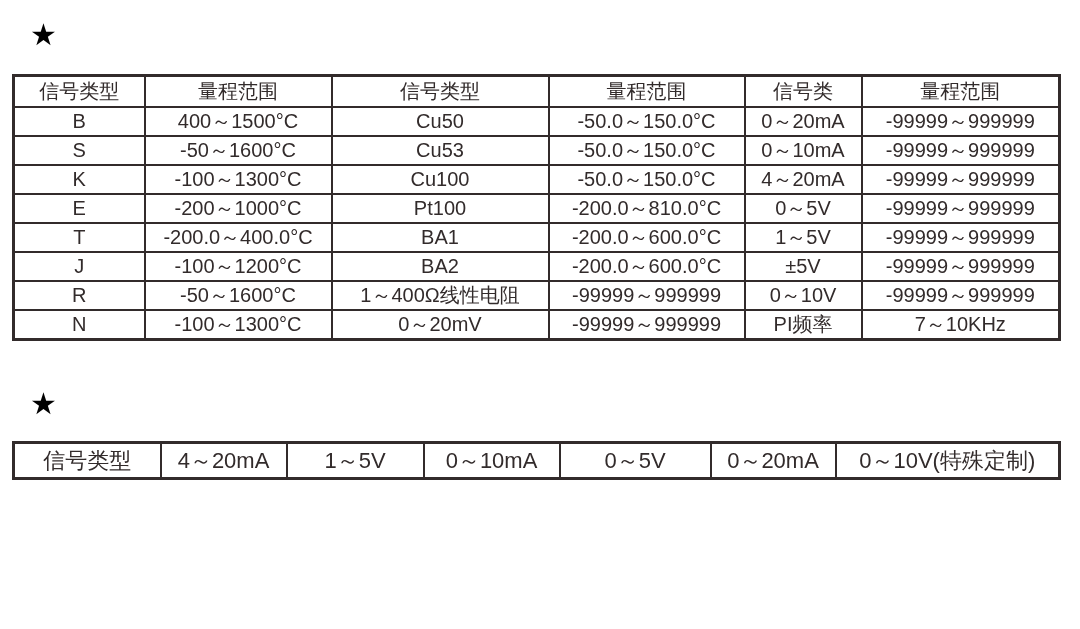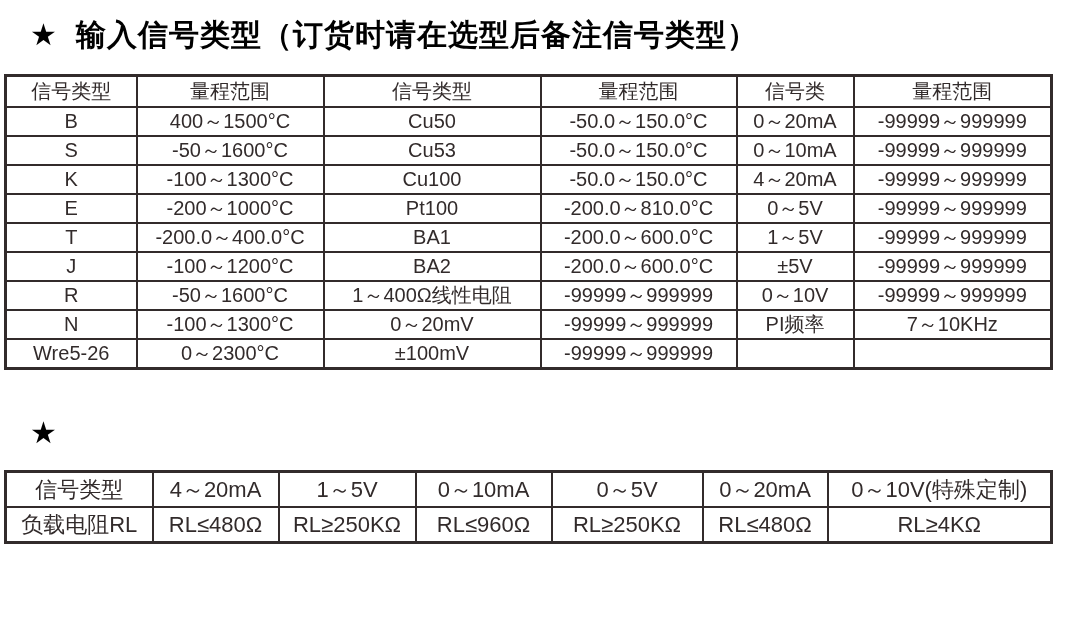--- a/index.html
+++ b/index.html
@@ -32,21 +32,21 @@
     font-size: 30px;
     margin-right: 18px;
     line-height: 1;
   }
   .title-input { margin-top: 12px; }
   .title-output { margin-top: 40px; }
 
   table.sig-table {
     border-collapse: collapse;
     table-layout: fixed;
-    margin-left: 4px;
+    margin-left: 12px;
     background: #ffffff;
   }
   table.sig-table th,
   table.sig-table td {
     border: 2px solid #322b2b;
     text-align: center;
     vertical-align: middle;
     font-weight: normal;
     padding: 0 2px;
     overflow: hidden;
@@ -65,21 +65,20 @@
   #output-table { width: 1046px; margin-top: 14px; font-size: 22px; }
   #output-table td, #output-table th { height: 33px; }
 </style>
 </head>
 <body>
 
 <div class="page">
 
   <div class="section-title title-input">
     <span class="star">★</span>
-    <span>输入信号类型（订货时请在选型后备注信号类型）</span>
   </div>
 
   <table class="sig-table" id="input-table">
       <colgroup>
         <col style="width: 131px;">
         <col style="width: 187px;">
         <col style="width: 217px;">
         <col style="width: 196px;">
         <col style="width: 117px;">
         <col style="width: 198px;">
@@ -152,28 +151,20 @@
           <td>-99999～999999</td>
         </tr>
         <tr>
           <td>N</td>
           <td>-100～1300°C</td>
           <td>0～20mV</td>
           <td>-99999～999999</td>
           <td>PI频率</td>
           <td>7～10KHz</td>
         </tr>
-        <tr>
-          <td>Wre5-26</td>
-          <td>0～2300°C</td>
-          <td>±100mV</td>
-          <td>-99999～999999</td>
-          <td></td>
-          <td></td>
-        </tr>
       </tbody>
   </table>
 
   <div class="section-title title-output">
     <span class="star">★</span>
   </div>
 
   <table class="sig-table" id="output-table">
       <colgroup>
         <col style="width: 147px;">
@@ -188,25 +179,16 @@
     <tbody>
         <tr>
           <td>信号类型</td>
           <td>4～20mA</td>
           <td>1～5V</td>
           <td>0～10mA</td>
           <td>0～5V</td>
           <td>0～20mA</td>
           <td>0～10V(特殊定制)</td>
         </tr>
-        <tr>
-          <td>负载电阻RL</td>
-          <td>RL≤480Ω</td>
-          <td>RL≥250KΩ</td>
-          <td>RL≤960Ω</td>
-          <td>RL≥250KΩ</td>
-          <td>RL≤480Ω</td>
-          <td>RL≥4KΩ</td>
-        </tr>
       </tbody>
   </table>
 
 </div>
 
 </body></html>

